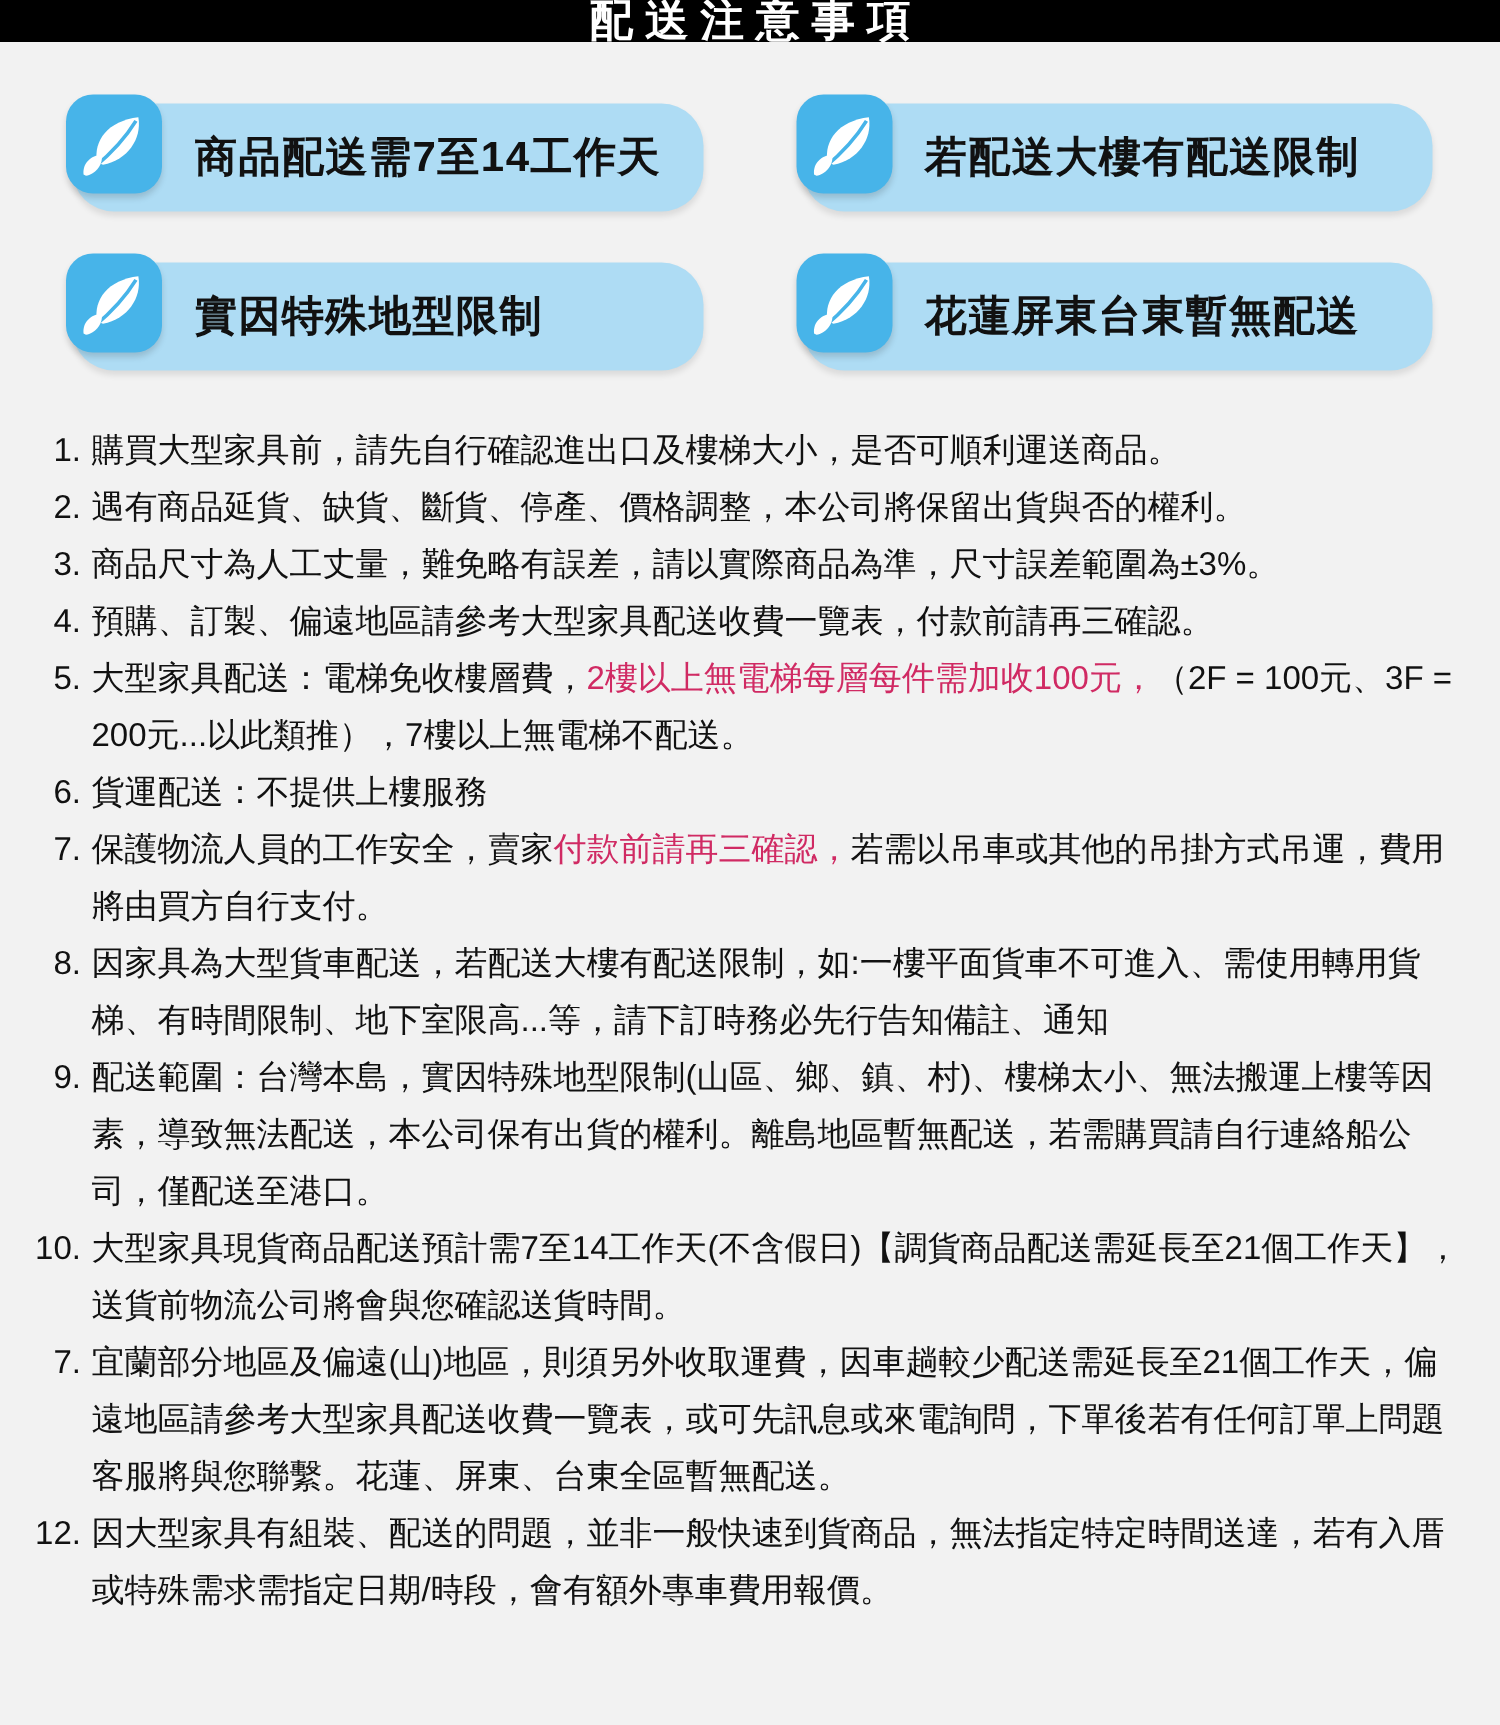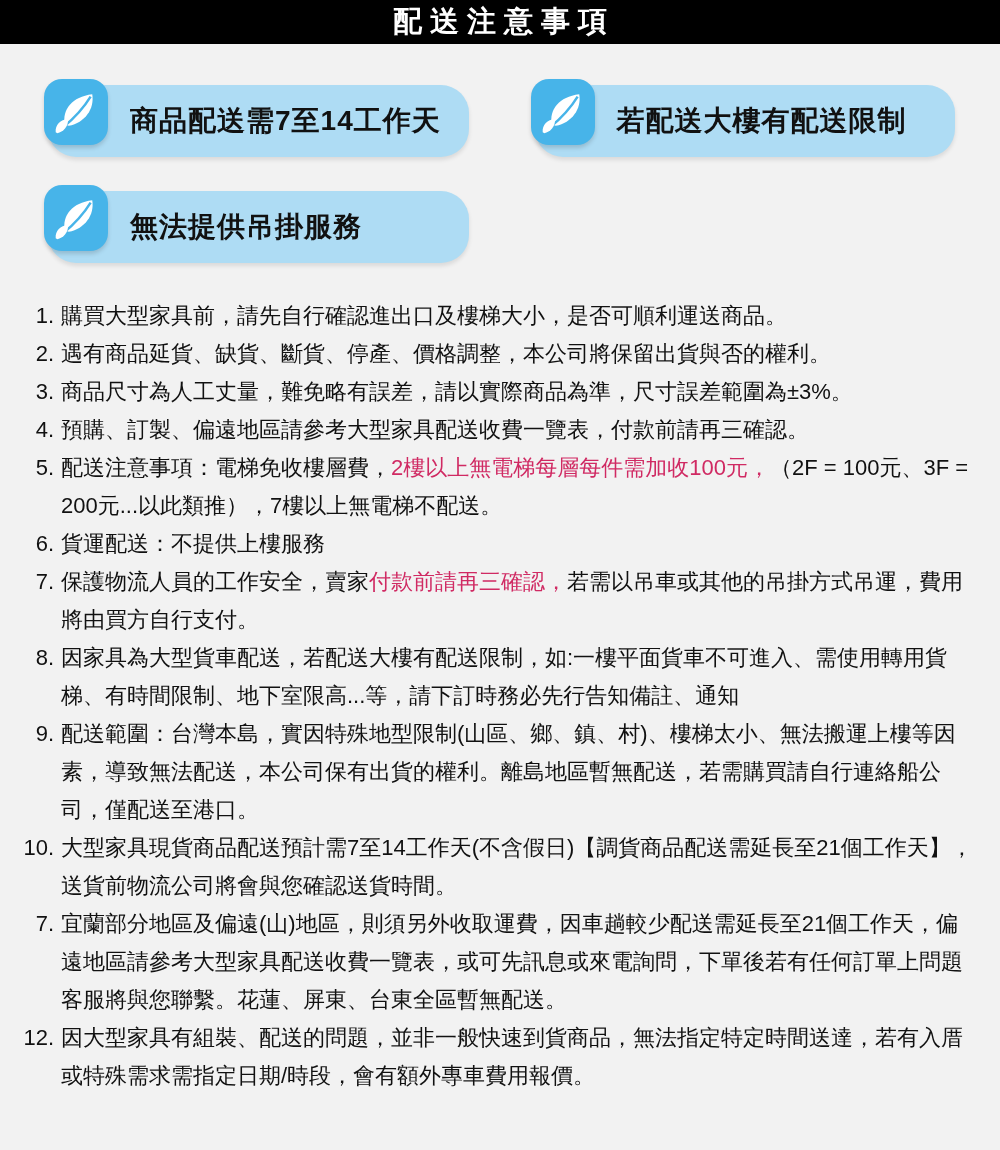--- a/index.html
+++ b/index.html
@@ -10,21 +10,21 @@
   *{box-sizing:border-box;margin:0;padding:0;}
   html,body{width:1000px;}
   body{
     height:1150px;
     background:var(--page-bg);
     font-family:"Liberation Sans","DejaVu Sans",sans-serif;
     color:var(--note-text);
     overflow:hidden;
   }
   .header{
-    height:44px;
+    height:28px;
     background:var(--header-bg);
     color:var(--header-text);
     display:flex;align-items:center;justify-content:center;
     font-size:29px;font-weight:bold;letter-spacing:8px;
     padding-left:8px;
   }
   .badge-grid{
     margin:41px 45px 0 48px;
     display:grid;
     grid-template-columns:1fr 1fr;
@@ -102,25 +102,35 @@
     </div>
 
     <div class="badge">
       <span class="badge-icon">
         <svg viewBox="0 0 64 64" aria-hidden="true">
           <path d="M18 47 C15 29 27 13 52 10 C55 28 43 45 23 49 Z" fill="#ffffff"></path>
           <path d="M16 51 C28 41 42 26 50 13" stroke="#47b4e9" stroke-width="3" fill="none"></path>
           <path d="M7 57 C6 48 13 41 22 41 C23 50 16 57 9 58 Z" fill="#ffffff"></path>
         </svg>
       </span>
-      <span class="badge-label">無法提供吊掛服務</span>
+      <span class="badge-label">實因特殊地型限制</span>
     </div>
 
 
 
+    <div class="badge">
+      <span class="badge-icon">
+        <svg viewBox="0 0 64 64" aria-hidden="true">
+          <path d="M18 47 C15 29 27 13 52 10 C55 28 43 45 23 49 Z" fill="#ffffff"></path>
+          <path d="M16 51 C28 41 42 26 50 13" stroke="#47b4e9" stroke-width="3" fill="none"></path>
+          <path d="M7 57 C6 48 13 41 22 41 C23 50 16 57 9 58 Z" fill="#ffffff"></path>
+        </svg>
+      </span>
+      <span class="badge-label">花蓮屏東台東暫無配送</span>
+    </div>
   </div>
 
 <ol class="notes">
 
     <li class="note">
       <span class="note-num">1.</span>
       <span class="note-text"><span>購買大型家具前，請先自行確認進出口及樓梯大小，是否可順利運送商品。</span></span>
     </li>
 
     <li class="note">
@@ -133,21 +143,21 @@
       <span class="note-text"><span>商品尺寸為人工丈量，難免略有誤差，請以實際商品為準，尺寸誤差範圍為±3%。</span></span>
     </li>
 
     <li class="note">
       <span class="note-num">4.</span>
       <span class="note-text"><span>預購、訂製、偏遠地區請參考大型家具配送收費一覽表，付款前請再三確認。</span></span>
     </li>
 
     <li class="note">
       <span class="note-num">5.</span>
-      <span class="note-text"><span>配送注意事項：電梯免收樓層費，</span><span class="hl">2樓以上無電梯每層每件需加收100元，</span><span>（2F = 100元、3F = 200元...以此類推），7樓以上無電梯不配送。</span></span>
+      <span class="note-text"><span>大型家具配送：電梯免收樓層費，</span><span class="hl">2樓以上無電梯每層每件需加收100元，</span><span>（2F = 100元、3F = 200元...以此類推），7樓以上無電梯不配送。</span></span>
     </li>
 
     <li class="note">
       <span class="note-num">6.</span>
       <span class="note-text"><span>貨運配送：不提供上樓服務</span></span>
     </li>
 
     <li class="note">
       <span class="note-num">7.</span>
       <span class="note-text"><span>保護物流人員的工作安全，賣家</span><span class="hl">付款前請再三確認，</span><span>若需以吊車或其他的吊掛方式吊運，費用將由買方自行支付。</span></span>

